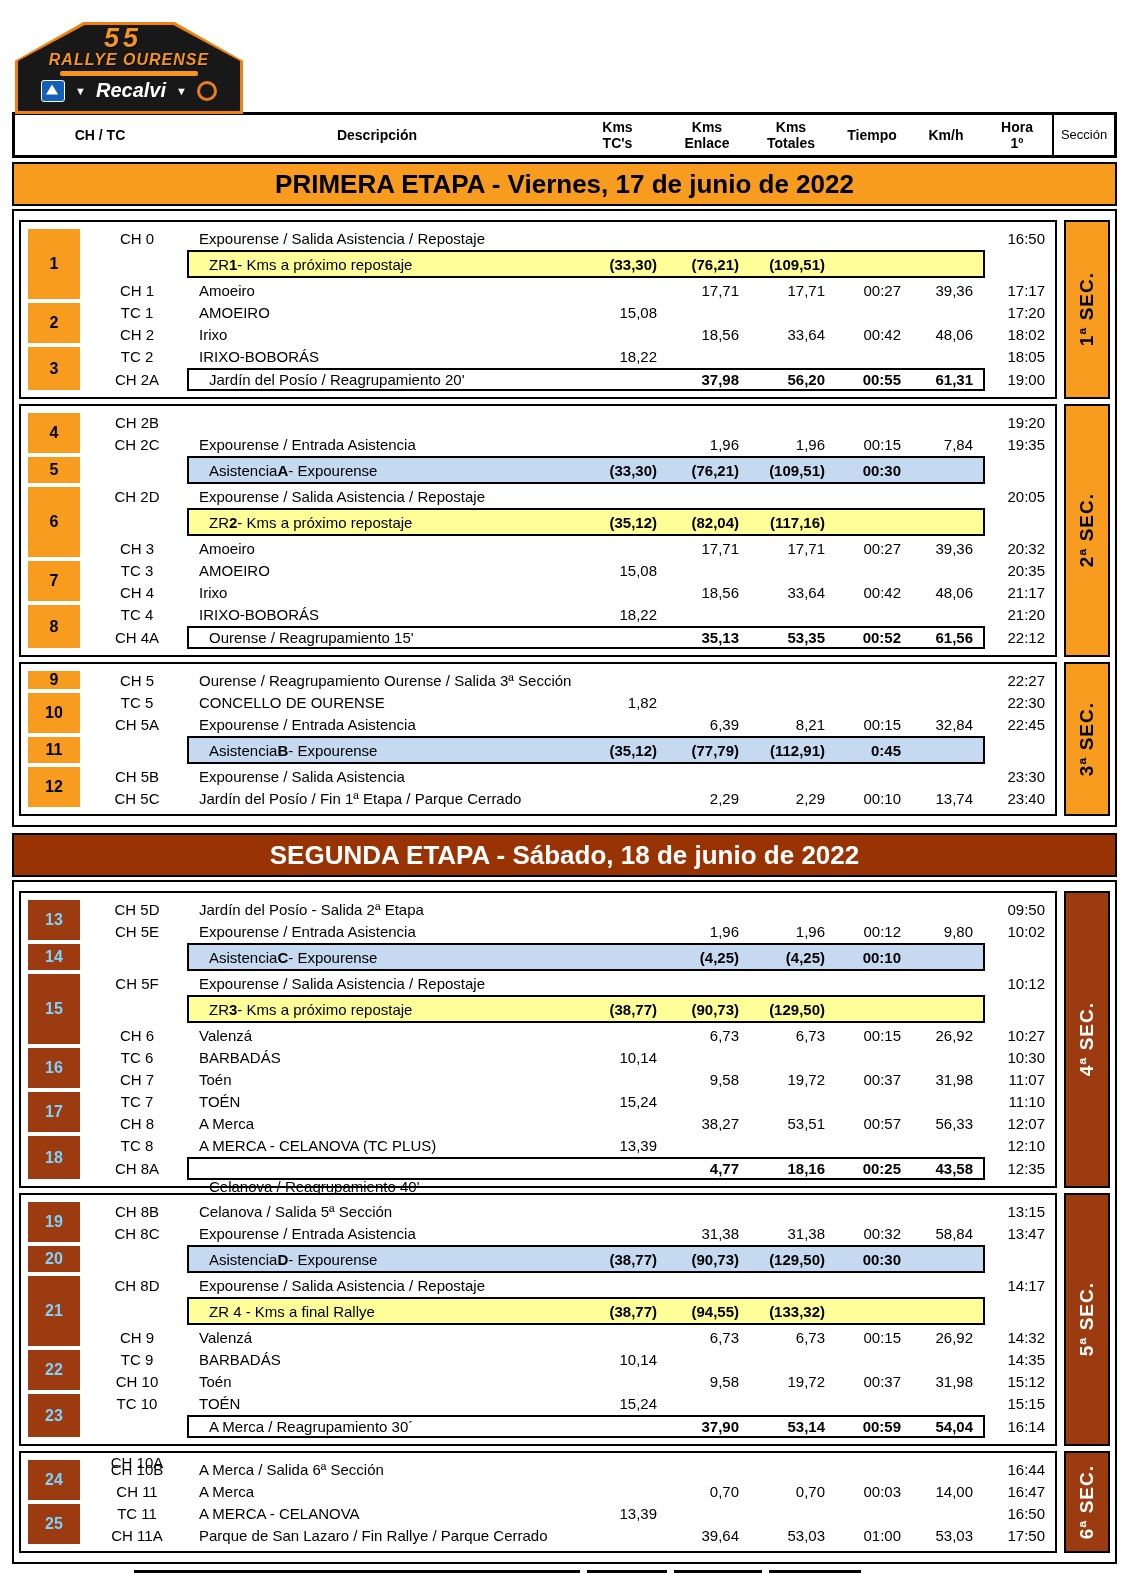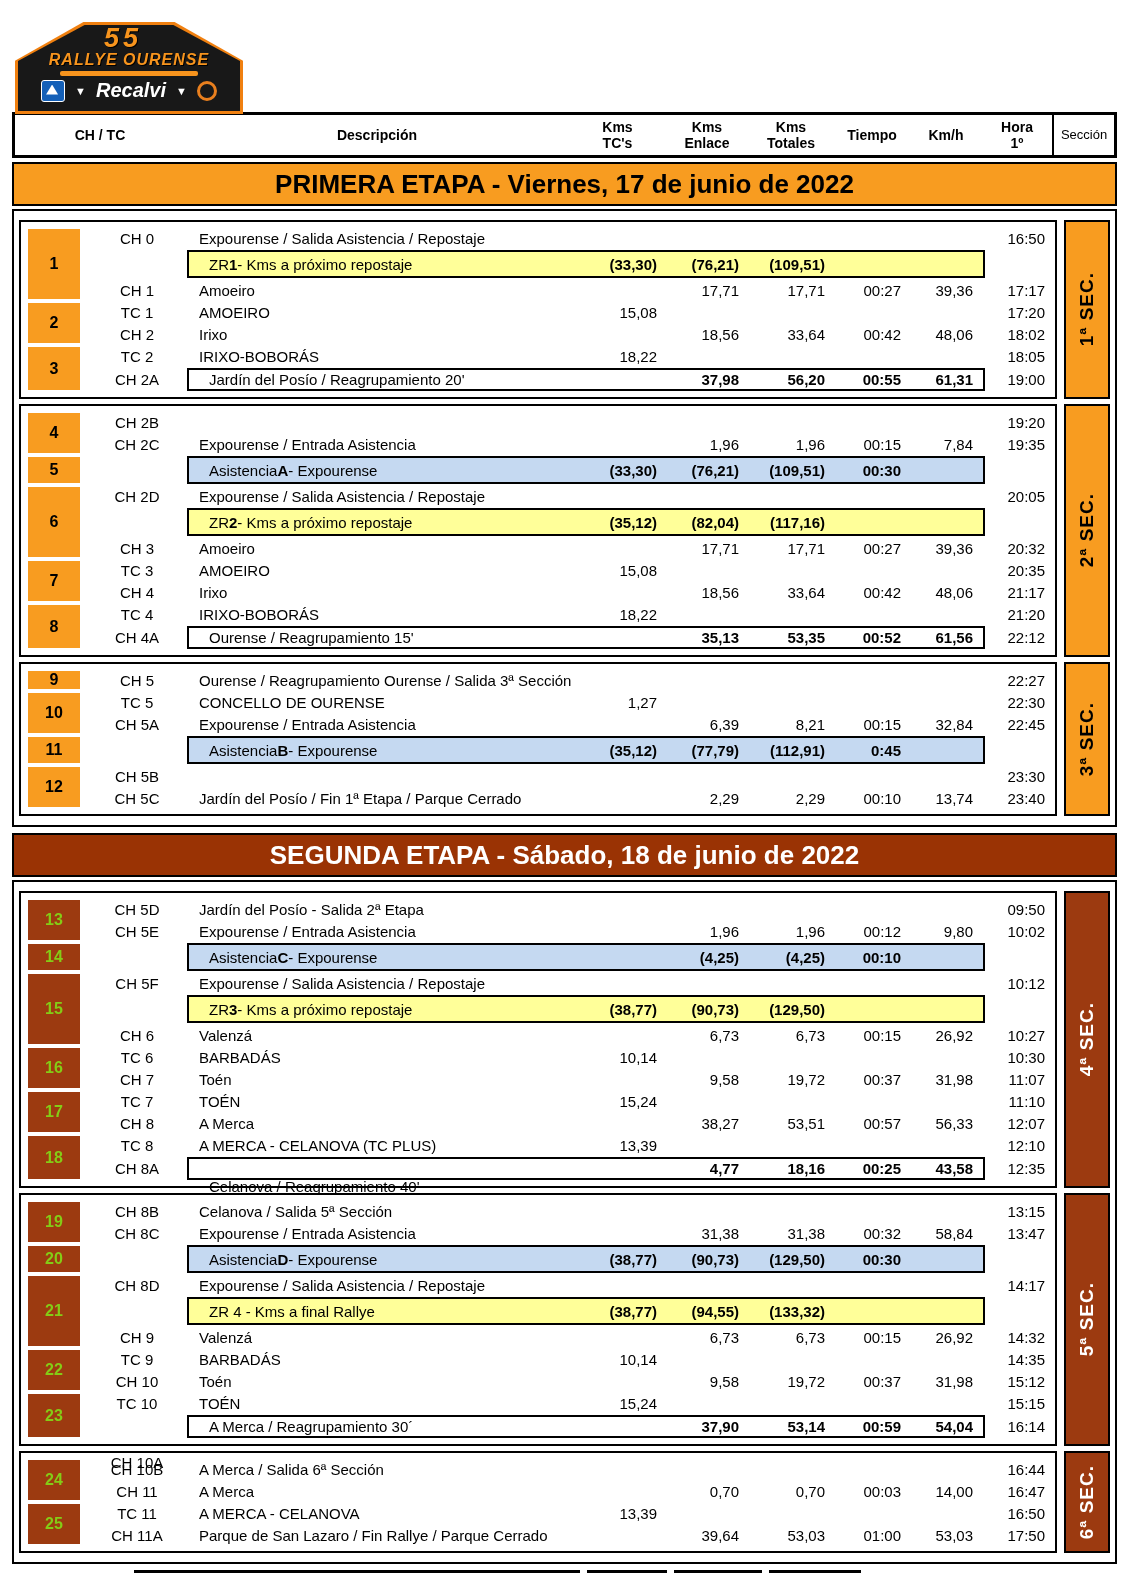--- a/index.html
+++ b/index.html
@@ -47,21 +47,21 @@
   .hora{justify-content:flex-end;padding-right:10px;}
   .band{border:2px solid #000;align-self:stretch;margin:1px 0;}
   .band.zr{background:var(--c-yellow,#ffff99);}
   .band.asis{background:var(--c-blue,#c5d9f1);}
   .band.box{background:#fff;}
   .bdesc{padding-left:22px;}
   .bval{font-weight:bold;}
   .sq{margin:2px 7px;display:flex;align-items:center;justify-content:center;
     font-size:16px;font-weight:bold;grid-column:1;}
   .t-orange .sq{background:var(--c-orange,#f89c20);color:#000;}
-  .t-brown  .sq{background:var(--c-brown-sq,#9c3a10);color:#84cc16;}
+  .t-brown  .sq{background:var(--c-brown-sq,#9c3a10);color:#7dd3fc;}
   .secbar{width:42px;border:2px solid #000;display:flex;align-items:center;justify-content:center;}
   .t-orange .secbar{background:var(--c-orange,#f89c20);color:#000;}
   .t-brown  .secbar{background:var(--c-brown-sq,#9c3a10);color:#fff;}
   .secbar span{writing-mode:vertical-rl;transform:rotate(180deg);font-weight:bold;font-size:19px;letter-spacing:1px;white-space:nowrap;}
 
   
   .totrow{position:relative;height:46px;margin-top:6px;}
   .totflex{position:absolute;left:122px;display:flex;gap:7px;align-items:stretch;height:36px;}
   .totlabel{width:440px;border:3px solid #000;display:flex;align-items:center;justify-content:center;
     font-weight:bold;font-size:17px;color:var(--c-red,#c80000);}
@@ -268,21 +268,21 @@
               <div class="sq" style="grid-row: 5 / span 2;">12</div>
               <div class="cell lab r-ch" style="grid-area: 1 / 2;">CH 5</div>
               <div class="cell desc r-ch" style="grid-area: 1 / 3; text-align: right;">
                 <span>Ourense / Reagrupamiento Ourense / Salida 3ª Sección</span>
               </div>
               <div class="cell hora r-ch" style="grid-area: 1 / 9;">22:27</div>
               <div class="cell lab r-tc" style="grid-area: 2 / 2;">TC 5</div>
               <div class="cell desc r-tc" style="grid-area: 2 / 3;">
                 <span>CONCELLO DE OURENSE</span>
               </div>
-              <div class="cell num r-tc" style="grid-area: 2 / 4;">1,27</div>
+              <div class="cell num r-tc" style="grid-area: 2 / 4;">1,82</div>
               <div class="cell hora r-tc" style="grid-area: 2 / 9;">22:30</div>
               <div class="cell lab r-ch" style="grid-area: 3 / 2;">CH 5A</div>
               <div class="cell desc r-ch" style="grid-area: 3 / 3;">
                 <span>Expourense / Entrada Asistencia</span>
               </div>
               <div class="cell num r-ch" style="grid-area: 3 / 5;">6,39</div>
               <div class="cell num r-ch" style="grid-area: 3 / 6;">8,21</div>
               <div class="cell num r-ch" style="grid-area: 3 / 7;">00:15</div>
               <div class="cell num r-ch" style="grid-area: 3 / 8;">32,84</div>
               <div class="cell hora r-ch" style="grid-area: 3 / 9;">22:45</div>
@@ -290,20 +290,23 @@
               <div class="cell desc r-asis bdesc" style="grid-area: 4 / 3;">
                 <span>Asistencia </span>
                 <b>B</b>
                 <span> - Expourense</span>
               </div>
               <div class="cell num r-asis bval" style="grid-area: 4 / 4;">(35,12)</div>
               <div class="cell num r-asis bval" style="grid-area: 4 / 5;">(77,79)</div>
               <div class="cell num r-asis bval" style="grid-area: 4 / 6;">(112,91)</div>
               <div class="cell num r-asis bval" style="grid-area: 4 / 7;">0:45</div>
               <div class="cell lab r-ch" style="grid-area: 5 / 2;">CH 5B</div>
+              <div class="cell desc r-ch" style="grid-area: 5 / 3;">
+                <span>Expourense / Salida Asistencia</span>
+              </div>
               <div class="cell hora r-ch" style="grid-area: 5 / 9;">23:30</div>
               <div class="cell lab r-ch" style="grid-area: 6 / 2;">CH 5C</div>
               <div class="cell desc r-ch" style="grid-area: 6 / 3;">
                 <span>Jardín del Posío / Fin 1ª Etapa / Parque Cerrado</span>
               </div>
               <div class="cell num r-ch" style="grid-area: 6 / 5;">2,29</div>
               <div class="cell num r-ch" style="grid-area: 6 / 6;">2,29</div>
               <div class="cell num r-ch" style="grid-area: 6 / 7;">00:10</div>
               <div class="cell num r-ch" style="grid-area: 6 / 8;">13,74</div>
               <div class="cell hora r-ch" style="grid-area: 6 / 9;">23:40</div>

